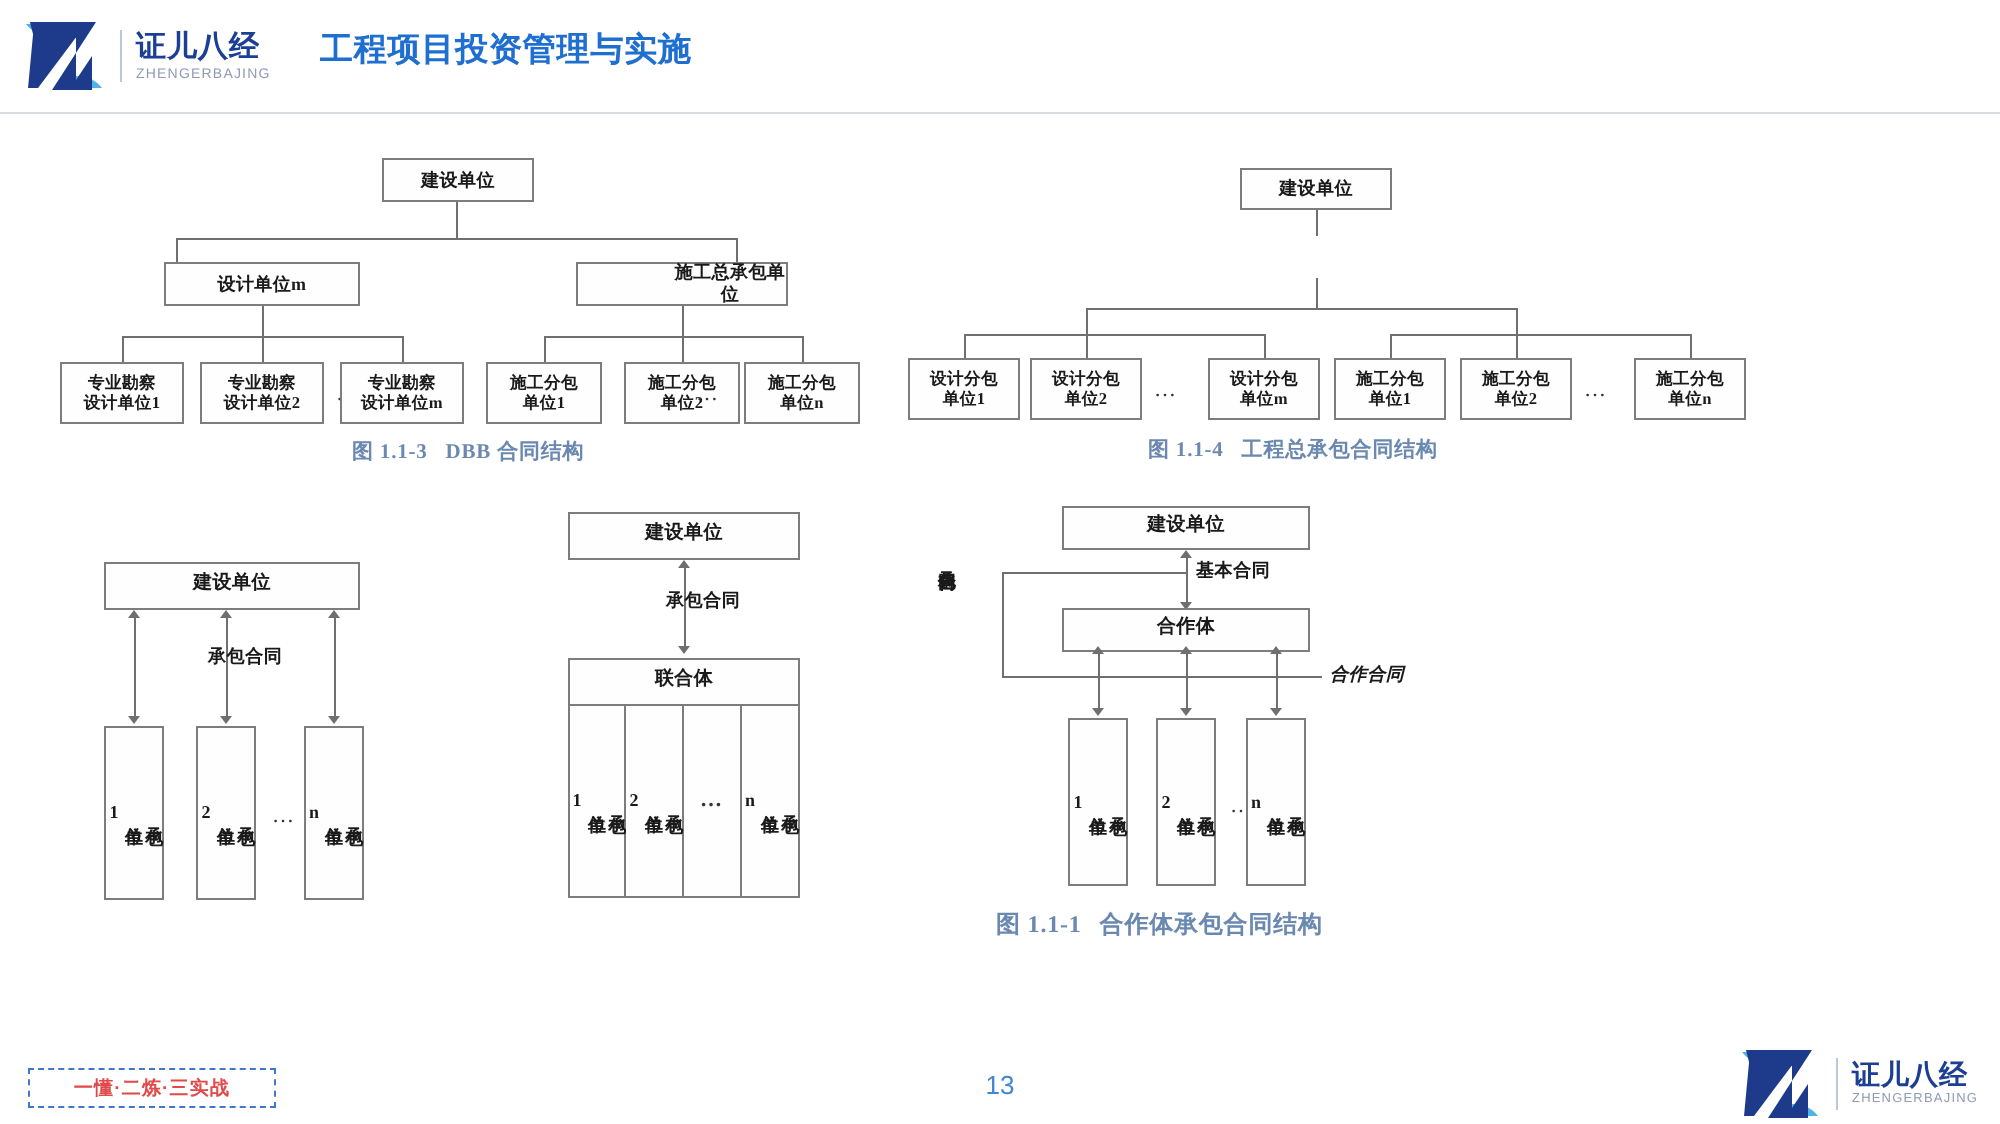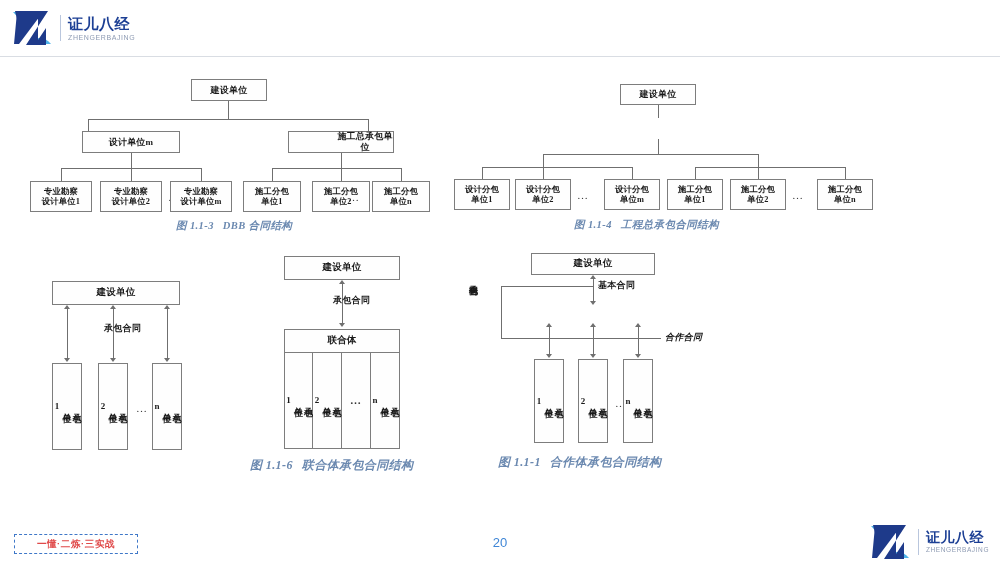--- a/index.html
+++ b/index.html
@@ -131,21 +131,20 @@
     letter-spacing: 0.5px;
   }
   .caption {
     position: absolute;
     font-family: "Liberation Serif", "DejaVu Serif", serif;
     font-size: 10.5px;
     font-weight: bold;
     color: #6b89b0;
     white-space: nowrap;
     letter-spacing: 0.4px;
-    font-style: italic;
   }
   .caption .gap { display: inline-block; width: 9px; }
   .arrow-up, .arrow-down {
     position: absolute;
     width: 0; height: 0;
     border-left: 3px solid transparent;
     border-right: 3px solid transparent;
   }
   .arrow-up  { border-bottom: 4.5px solid #6f6f6f; }
   .arrow-down{ border-top: 4.5px solid #6f6f6f; }
@@ -191,20 +190,21 @@
         <path d="M5 2 L38 2 L16 36 L36 36 L36 19 L28 31 L28 10 L7 10 Z" fill="#1e3a8a"></path>
         <path d="M7 3 L33 3 L9 35 L4 35 Z" fill="#1e3a8a"></path>
       </svg>
     </div>
     <div class="brand-divider"></div>
     <div class="brand-words">
       <span class="brand-cn">证儿八经</span>
       <span class="brand-en">ZHENGERBAJING</span>
     </div>
   </div>
+  <div id="header-title">工程项目投资管理与实施</div>
 </div>
 <div id="header-rule"></div>
 
 <div class="fig" id="fig-dbb" style="left:0; top:0; width:460px; height:240px;">
 
   <div class="node md" style="left:191px; top:79px; width:76px; height:22px;">建设单位</div>
 
   <div class="line v" style="left:228px; top:101px; height:18px;"></div>
   <div class="line h" style="left:88px; top:119px; width:280px;"></div>
   <div class="line v" style="left:88px;  top:119px; height:13px;"></div>
@@ -337,34 +337,32 @@
   <div class="node md vtext" style="left:63px;  top:103px; width:29px; height:96px; border-top:none; border-left:none; white-space:pre-line;">承包
 单位
 2</div>
   <div class="node md" style="left:92px;  top:103px; width:29px; height:96px; border-top:none; border-left:none;">
     <span class="dots" style="position:static;">…</span>
   </div>
   <div class="node md vtext" style="left:121px; top:103px; width:29px; height:96px; border-top:none; border-left:none; white-space:pre-line;">承包
 单位
 n</div>
 
-  <div class="caption" style="left:0px; top:207px; font-size:12px;">
-    <span>图 1.1-6</span><span class="gap"></span><span>联合体承包合同结构</span>
-  </div>
 </div>
 
 <div class="fig" id="fig-cooperative" style="left:460px; top:245px; width:280px; height:235px;">
 
   <div class="node lg" style="left:71px; top:8px; width:124px; height:22px;">建设单位</div>
 
   <div class="line v" style="left:133px; top:33px; height:25px;"></div>
   <div class="arrow-up" style="left:130px; top:30px;"></div>
   <div class="arrow-down" style="left:130px; top:56px;"></div>
   <div class="lbl" style="left:138px; top:34px;">基本合同</div>
 
+  <div class="node lg" style="left:71px; top:59px; width:124px; height:22px;">合作体</div>
 
   <div class="line h" style="left:41px; top:41px; width:92px;"></div>
   <div class="line v" style="left:41px; top:41px; height:52px;"></div>
   <div class="line h" style="left:41px; top:93px; width:160px;"></div>
   <div class="lbl vert" style="left:8px; top:33px;">承包合同</div>
   <div class="lbl" style="left:205px; top:86px;font-style:italic;">合作合同</div>
 
   <div class="line v" style="left:89px;  top:81px; height:12px;"></div>
   <div class="arrow-up" style="left:86px; top:78px;"></div>
   <div class="line v" style="left:133px; top:81px; height:12px;"></div>
@@ -389,21 +387,21 @@
   <div class="node md vtext" style="left:163px; top:114px; width:30px; height:84px; white-space:pre-line;">承包
 单位
 n</div>
 
   <div class="caption" style="left:38px; top:209px; font-size:12px;">
     <span>图 1.1-1</span><span class="gap"></span><span>合作体承包合同结构</span>
   </div>
 </div>
 
 <div id="footer-badge">一懂·二炼·三实战</div>
-<div id="page-number">20</div>
+<div id="page-number">13</div>
 
 <div class="brand" id="footer-brand">
   <div class="brand-mark">
     <svg width="44" height="38" viewBox="0 0 44 38" xmlns="http://www.w3.org/2000/svg">
       <path d="M3 3 A15 15 0 0 0 27 3 Z" fill="#4fb3e8"></path>
       <path d="M41 35 A15 15 0 0 0 17 35 Z" fill="#4fb3e8"></path>
       <path d="M5 2 L38 2 L16 36 L36 36 L36 19 L28 31 L28 10 L7 10 Z" fill="#1e3a8a"></path>
       <path d="M7 3 L33 3 L9 35 L4 35 Z" fill="#1e3a8a"></path>
     </svg>
   </div>

